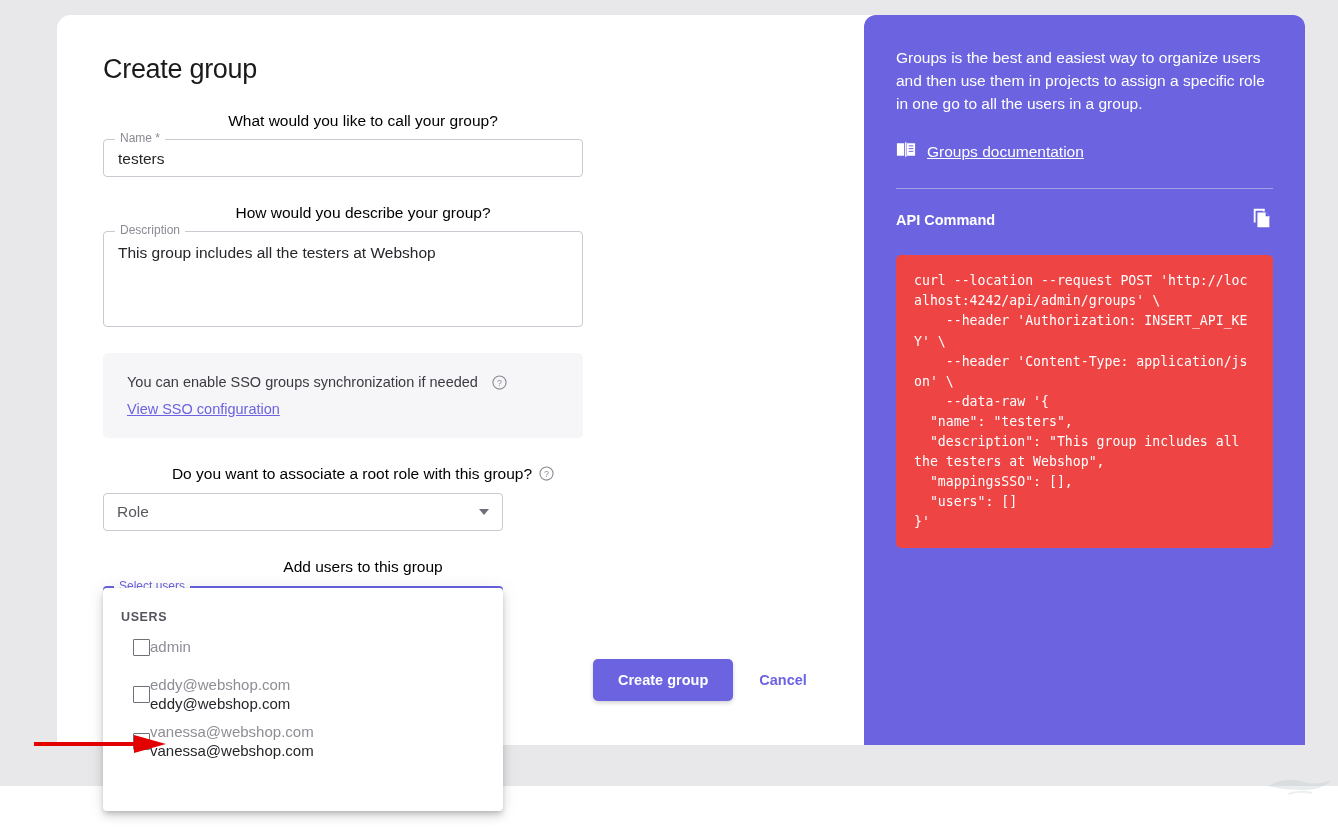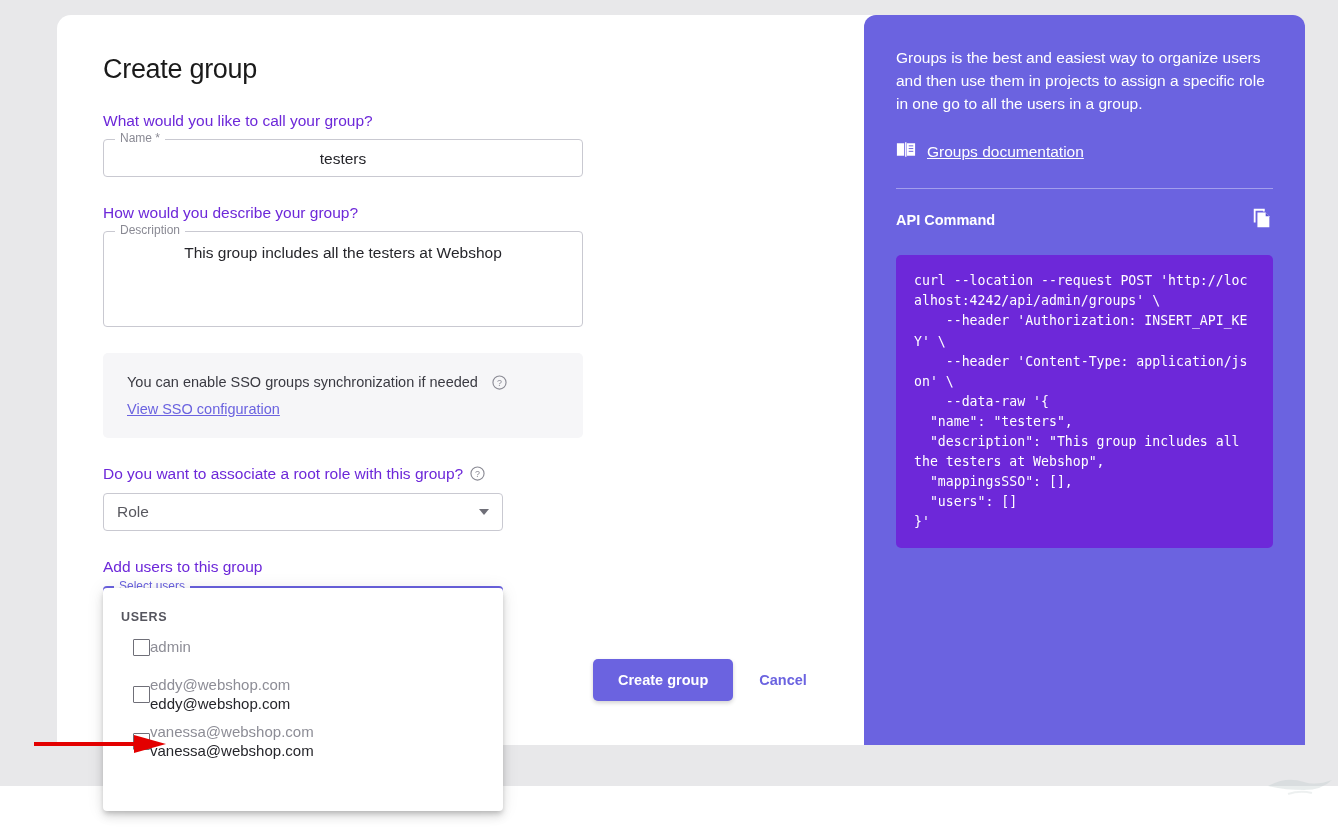--- a/index.html
+++ b/index.html
@@ -57,37 +57,37 @@
     font-size: 27px;
     color: #1a1a1a;
     font-weight: 400;
     letter-spacing: -0.3px;
     margin: 0 0 26px 0;
     line-height: 1.1;
   }
 
   .q-label {
     font-size: 15.5px;
-    color: #6d28d9;
+    color: #000000;
     margin: 0 0 8px 0;
     line-height: 1.3;
     display: flex;
     align-items: center;
     gap: 7px;
+    justify-content: center;
   }
   .q-label.spaced { margin-top: 26px; }
 
   
   .field {
     position: relative;
     border: 1px solid #c9c9d1;
     border-radius: 4px;
     background: #fff;
     box-sizing: border-box;
-    text-align: center;
   }
   .field .legend {
     position: absolute;
     left: 11px;
     top: -8px;
     background: #fff;
     padding: 0 5px;
     font-size: 12px;
     color: #8a8a94;
     line-height: 1;
@@ -310,21 +310,21 @@
     justify-content: space-between;
     margin-top: 18px;
   }
   .api-title {
     font-size: 14.5px;
     font-weight: bold;
     color: #ffffff;
   }
   .code-block {
     margin-top: 22px;
-    background: #6d28d9;
+    background: #ef4444;
     border-radius: 5px;
     padding: 16px 18px;
     font-family: "DejaVu Sans Mono", monospace;
     font-size: 13.2px;
     line-height: 1.52;
     color: #ffffff;
     white-space: pre-wrap;
     word-break: break-all;
     box-sizing: border-box;
   }

